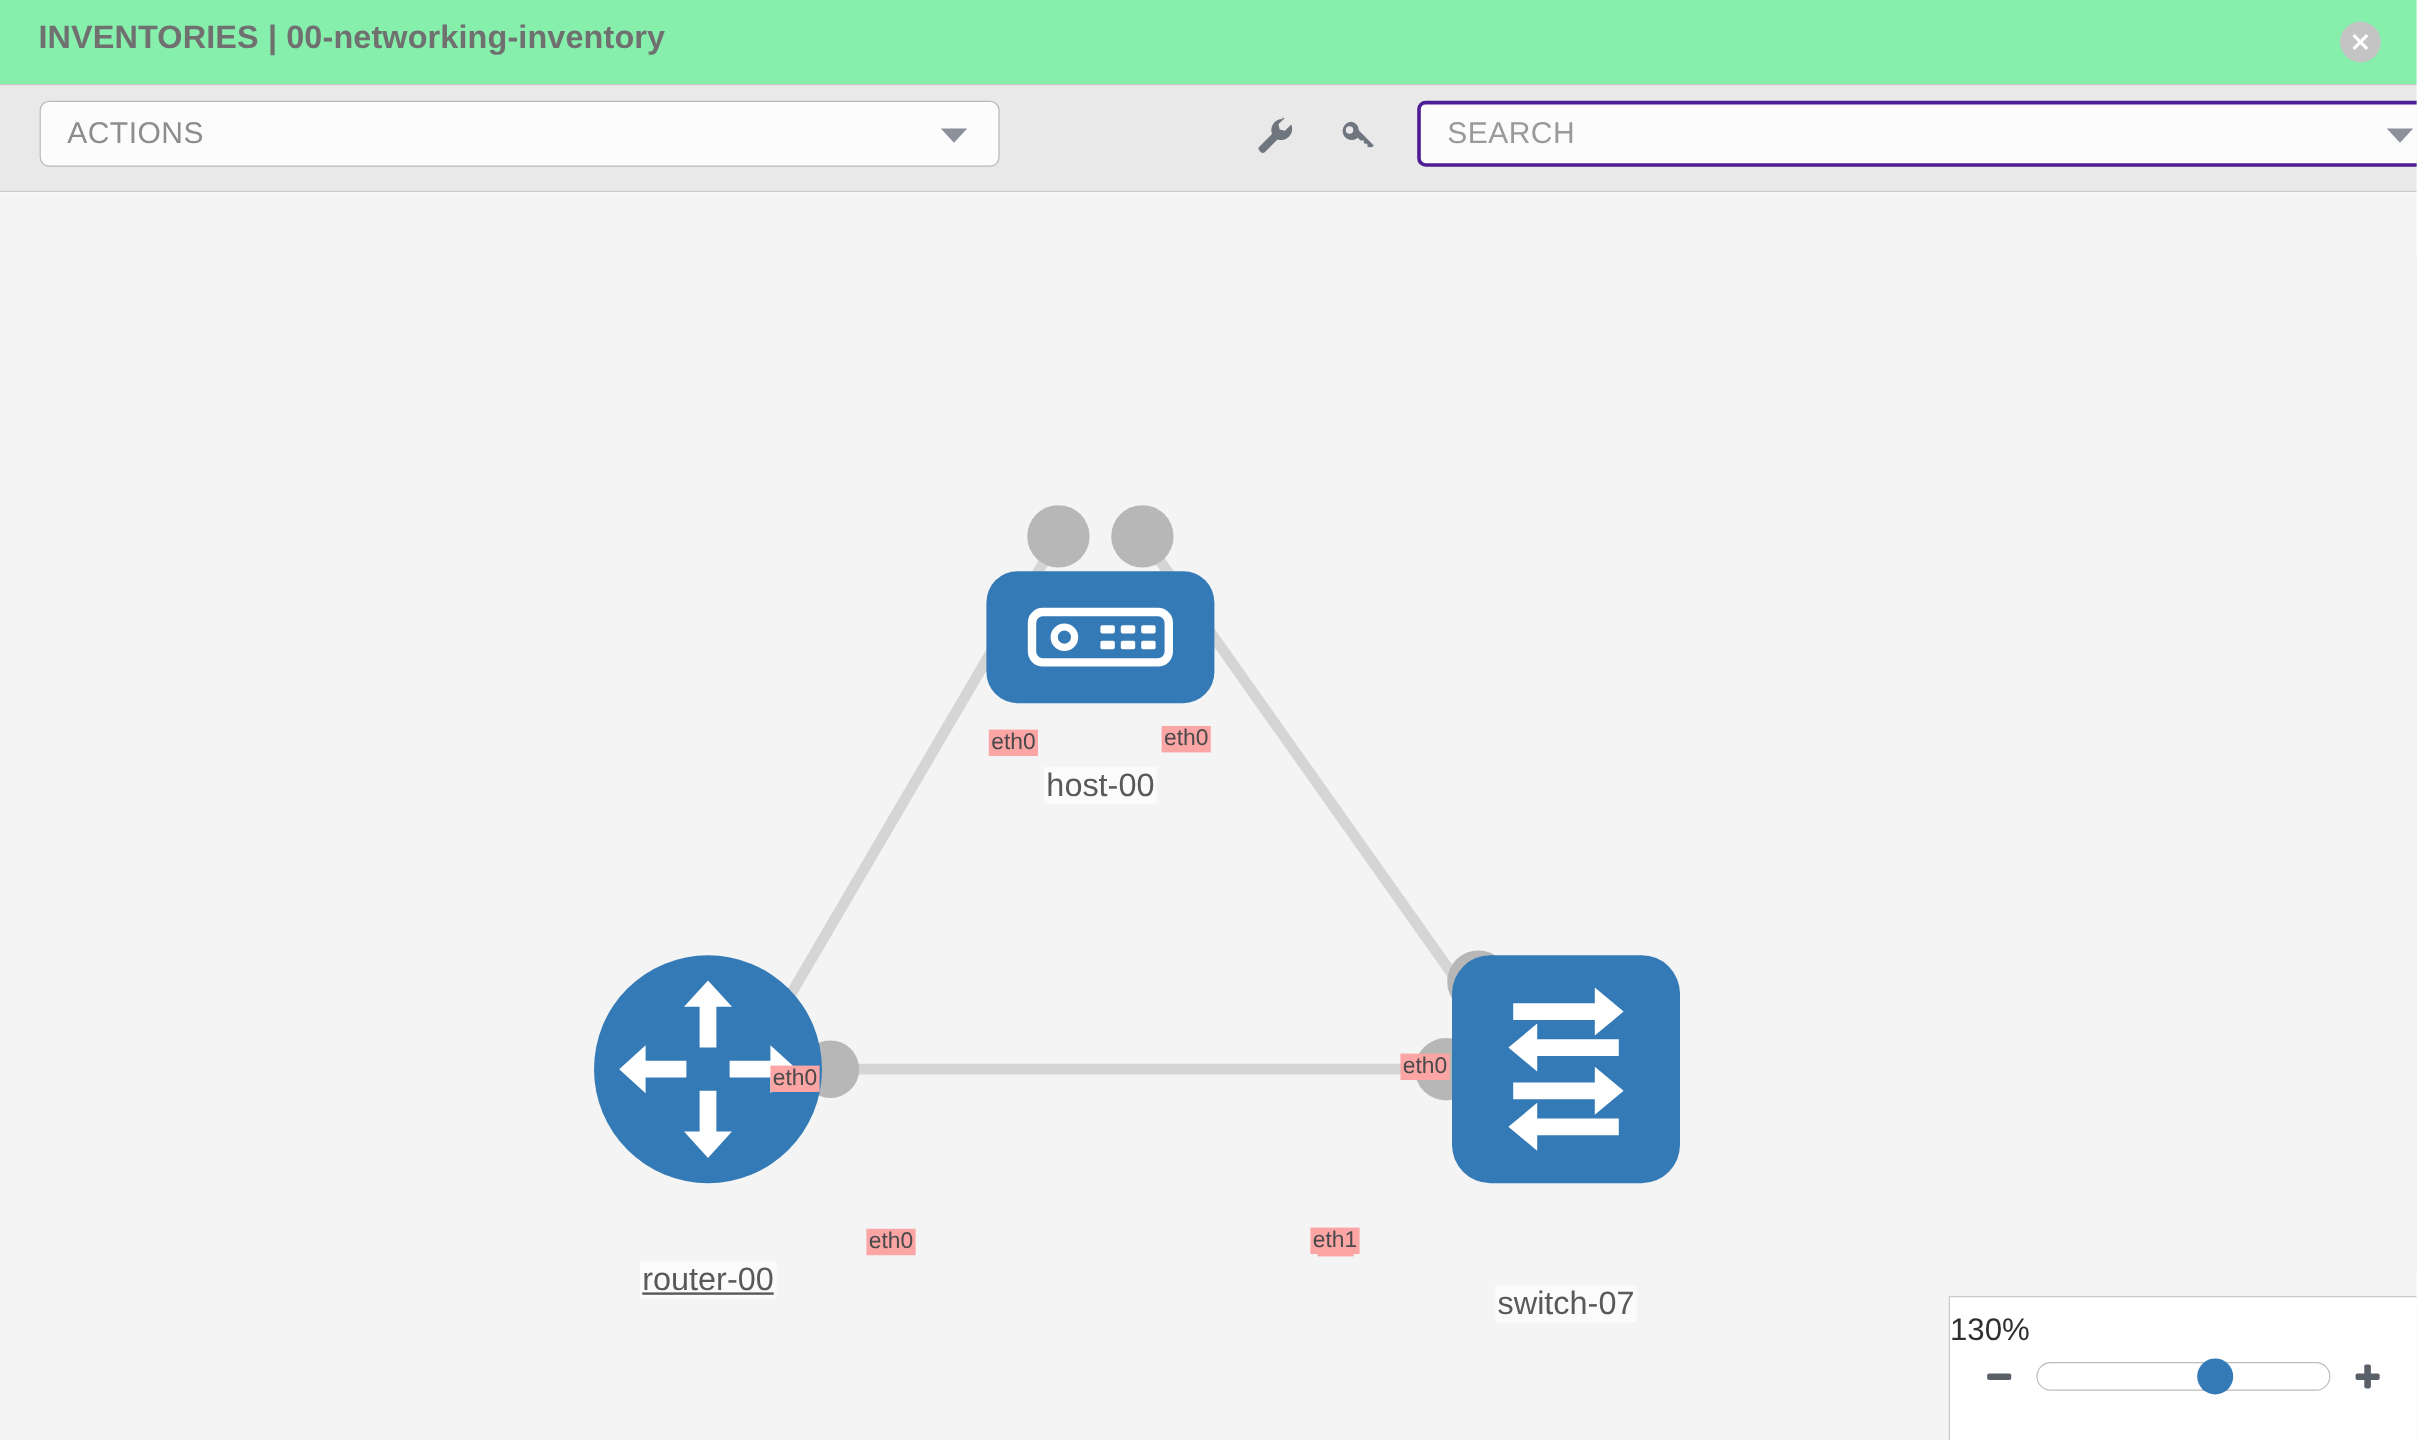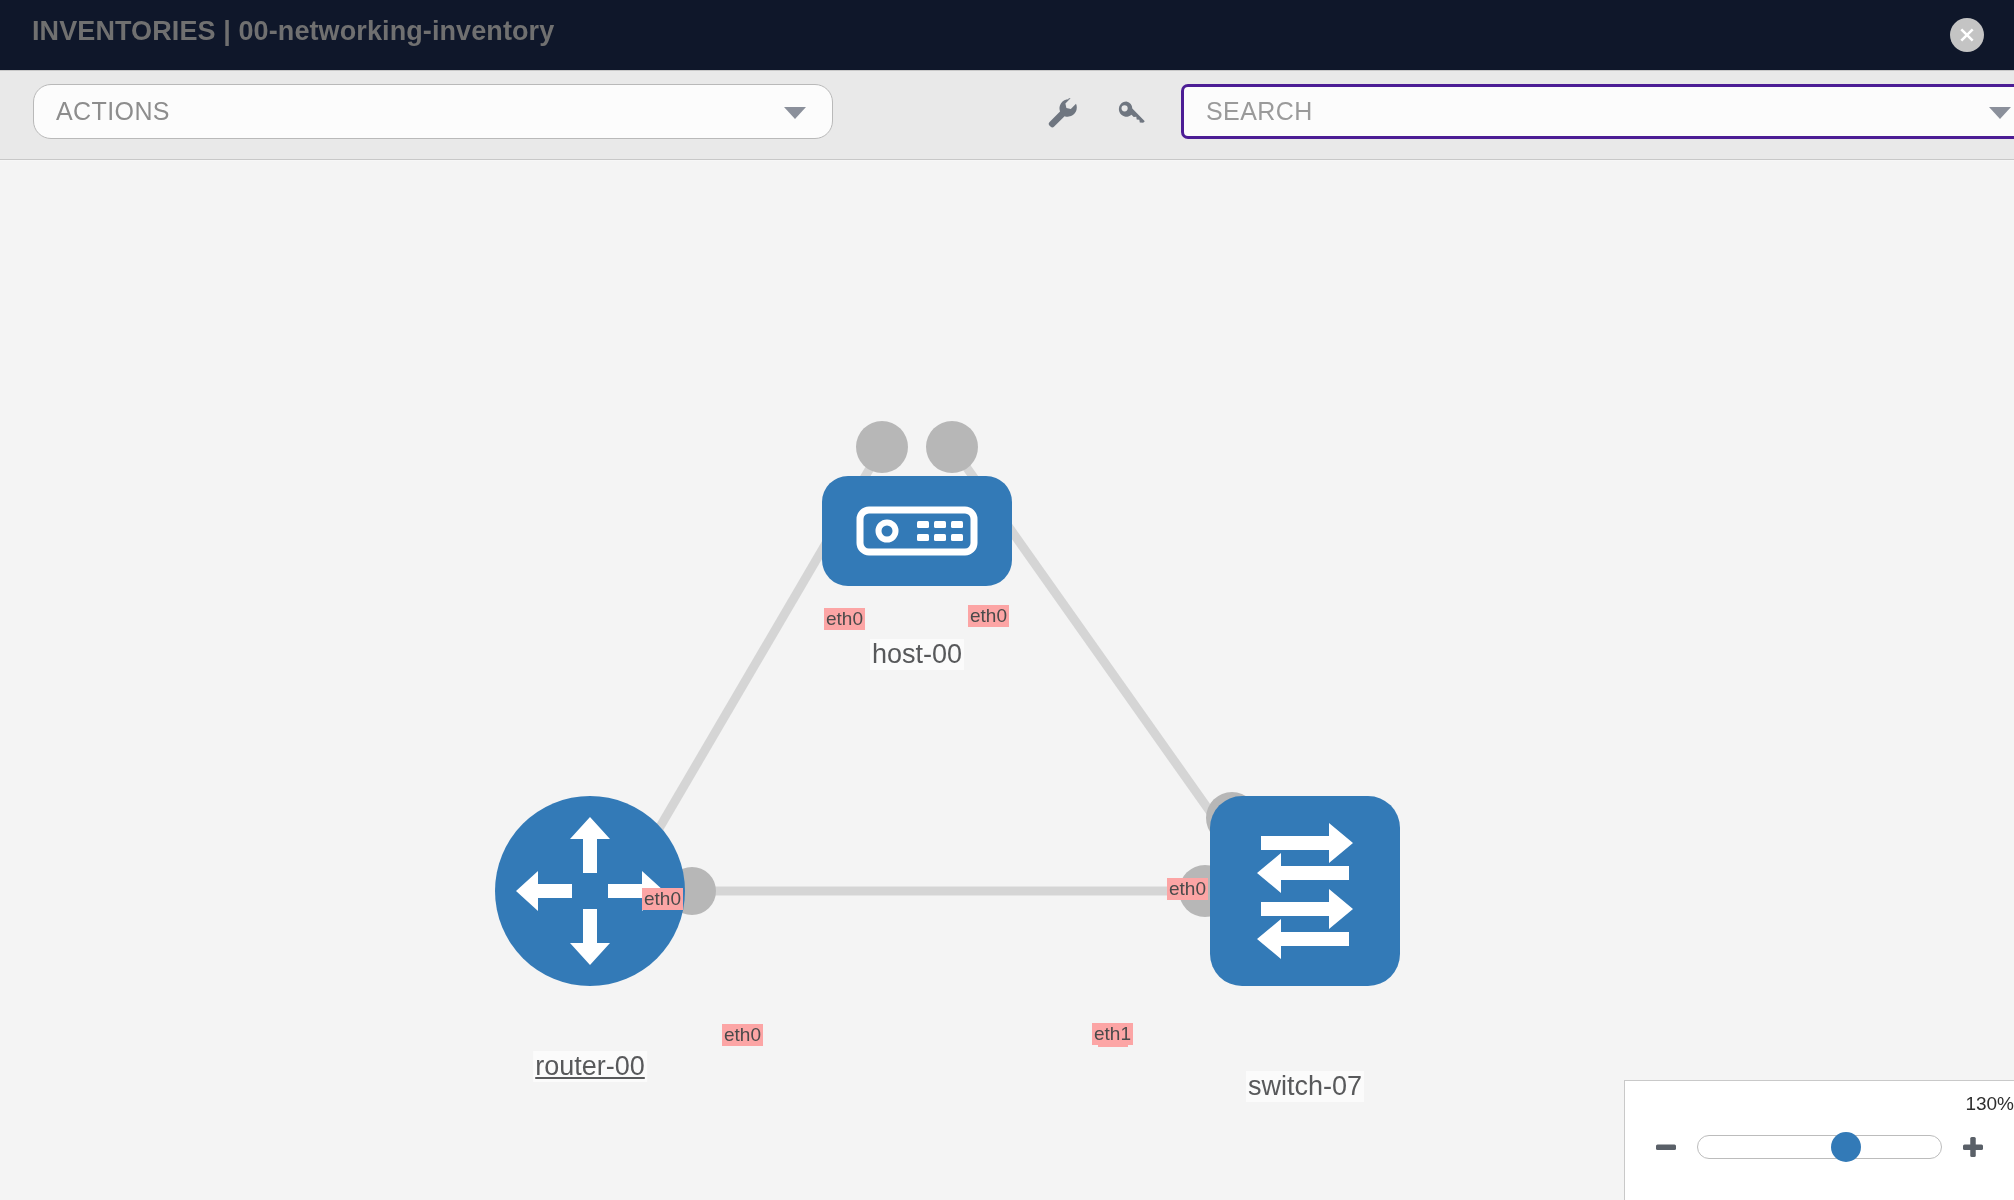--- a/index.html
+++ b/index.html
@@ -18,21 +18,21 @@
     background: #f7f7f7;
     overflow: hidden;
   }
 
   
   .header {
     position: absolute;
     top: 0; left: 0;
     width: 2014px;
     height: 70px;
-    background: #0f172a;
+    background: #86efac;
     display: flex;
     align-items: center;
   }
   .page-title {
     position: absolute;
     left: 32px;
     top: 16px;
     font-size: 27px;
     font-weight: bold;
     color: #707070;
@@ -65,21 +65,21 @@
     border-bottom: 1px solid #c8c8c8;
   }
   .actions-select {
     position: absolute;
     left: 33px;
     top: 13px;
     width: 800px;
     height: 55px;
     background: #fcfcfc;
     border: 1px solid #b9b9b9;
-    border-radius: 18px;
+    border-radius: 8px;
     display: flex;
     align-items: center;
     cursor: pointer;
   }
   .actions-select .lbl {
     margin-left: 22px;
     font-size: 25px;
     color: #8d8d8d;
     letter-spacing: 0.4px;
   }
@@ -174,22 +174,22 @@
     height: 120px;
     background: #ffffff;
     border: 1px solid #c9c9c9;
     border-right: none;
     border-bottom: none;
   }
   .zoom-value {
     position: absolute;
     top: 12px;
     left: 0; right: 0;
-    text-align: right;
-    font-size: 19px;
+    text-align: left;
+    font-size: 26px;
     color: #2f2f2f;
   }
   .zoom-row {
     position: absolute;
     top: 48px;
     left: 0; right: 0;
     height: 36px;
     display: flex;
     align-items: center;
     padding: 0 24px;

